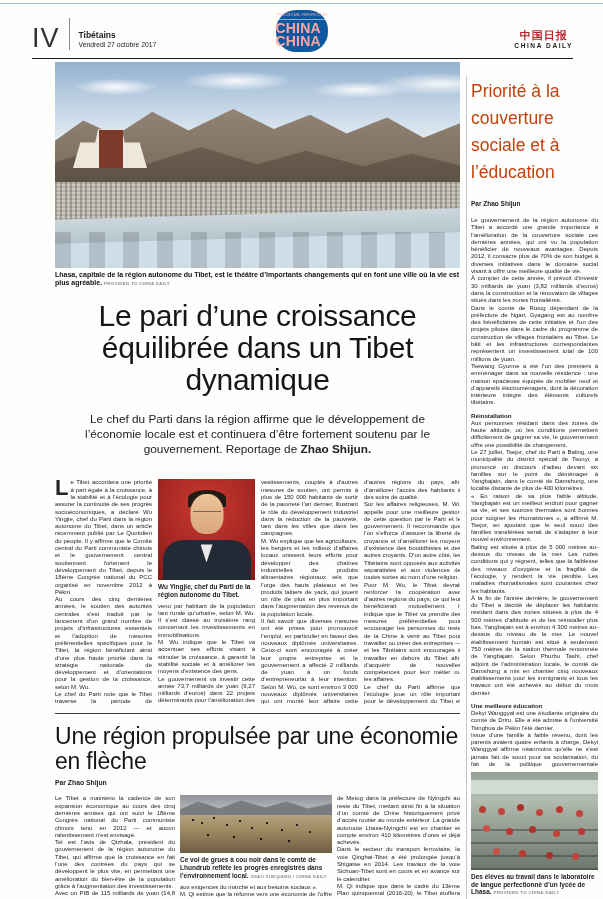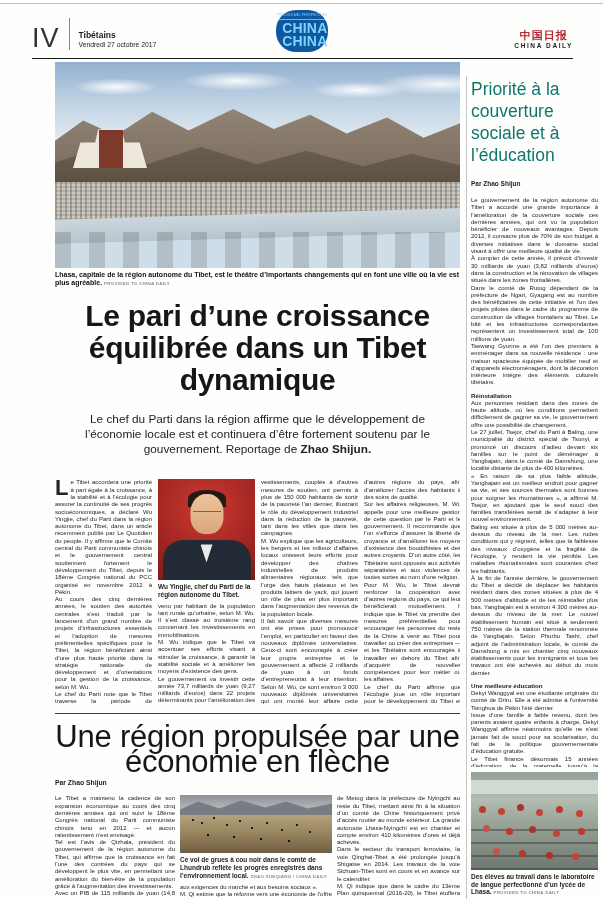--- a/index.html
+++ b/index.html
@@ -10,21 +10,21 @@
   
   .hdr { position:absolute; top:13px; left:32px; right:30px; height:45px; }
   .hdr-left { position:absolute; left:0; bottom:8px; display:flex; align-items:flex-end; }
   .pageno { font-size:27px; line-height:24px; color:#333; letter-spacing:1px; }
   .hdr-div { width:1px; height:32px; background:#888; margin:0 9px; align-self:center; }
   .hdr-meta { padding-bottom:1px; }
   .section { font-size:8.5px; font-weight:bold; line-height:10px; }
   .date { font-size:6.8px; line-height:9px; color:#222; }
   .hdr-rule { position:absolute; top:58px; left:32px; right:30px; height:1px; background:#1c1c1c; }
   .logo { position:absolute; left:50%; top:10px; transform:translateX(-50%); width:52px;
-          background:#0e58a0; color:#7dd3fc; text-align:right; padding:2px 0 4px; z-index:3;border-radius:20px; }
+          background:#0e58a0; color:#fca5a5; text-align:left; padding:2px 0 4px; z-index:3;border-radius:20px; }
   .logo-tag { font-size:3px; line-height:4px; letter-spacing:.2px; padding:1px 2px 2px;
               border-bottom:1px solid rgba(255,255,255,.5); margin-bottom:2px; white-space:nowrap; overflow:hidden; }
   .logo-word { font-size:14px; font-weight:bold; line-height:13px; letter-spacing:.2px; }
   .brand { position:absolute; right:0; top:16px; text-align:center; }
   .brand-cn { font-size:11px; line-height:13px; color:#b5272d; font-weight:bold; letter-spacing:1px; }
   .brand-en { font-size:6.5px; font-weight:bold; letter-spacing:1.6px; color:#1c1c1c; }
 
   
   .content { position:absolute; top:62px; left:55px; width:543px; display:flex; }
   .main { width:405px; flex:none; }
@@ -57,21 +57,21 @@
   .lp-city { position:absolute; top:120px; left:0; right:0; height:40px; background:#b6b1a6;
             background-image:repeating-linear-gradient(90deg, rgba(80,80,80,.35) 0 2px, transparent 2px 5px),
                              repeating-linear-gradient(0deg, rgba(255,255,255,.3) 0 2px, transparent 2px 4px); }
   .lp-river { position:absolute; top:152px; left:-10px; right:-10px; height:24px;
             background:linear-gradient(180deg,#ccd7dd,#b6c5cd); transform:skewY(-1.6deg); }
   .lp-fields { position:absolute; top:170px; left:0; right:0; height:36px;
             background:linear-gradient(180deg,#7e9a5c 0%,#516e3e 100%);
             background-image:repeating-linear-gradient(90deg, rgba(0,0,0,.14) 0 16px, transparent 16px 34px); }
 
   
-  .headline { font-size:30px; line-height:32px; font-weight:700; text-align:center;
+  .headline { font-size:30px; line-height:32px; font-weight:400; text-align:center;
               letter-spacing:-.3px; margin:12px 6px 7px; color:#161616; }
   .standfirst { text-align:center; font-size:11.8px; line-height:15px; margin:16px 12px; color:#222; }
   .article { display:flex; gap:6px; margin-top:22px; height:225px; overflow:hidden; }
   .acol { width:97px; flex:none; overflow:hidden; }
   .dropcap { float:left; font-size:22px; line-height:18px; font-weight:bold; padding:0 2px 0 0; }
   .wu-photo { position:relative; height:101px; overflow:hidden; margin-bottom:3px;
               background:radial-gradient(circle at 50% 28%, #cb3a30 0%, #a52723 55%, #821a18 100%); }
   .wu-hair { position:absolute; left:50%; top:11px; transform:translateX(-50%); width:38px; height:17px;
              background:#241a15; border-radius:50% 50% 0 0; }
   .wu-head { position:absolute; left:50%; top:15px; transform:translateX(-50%); width:33px; height:40px;
@@ -79,39 +79,39 @@
   .wu-glasses { position:absolute; left:50%; top:32px; transform:translateX(-50%); width:28px; height:6px;
              border-top:1px solid rgba(40,30,25,.55); }
   .wu-suit { position:absolute; bottom:0; left:50%; transform:translateX(-50%); width:88px; height:40px;
              background:#222a35; border-radius:20px 20px 0 0; }
   .wu-shirt { position:absolute; bottom:18px; left:50%; transform:translateX(-50%); width:12px; height:18px;
              background:#e9e9e9; clip-path:polygon(0 0,100% 0,50% 100%); }
   .wu-cap { font-size:6.5px; font-weight:bold; line-height:7.6px; margin-bottom:4px; }
   .hdivider { margin-top:9px; border-top:1px solid #3a3a3a; }
 
   
-  .b-headline { font-size:31px; line-height:25px; font-weight:500; letter-spacing:-.2px;
-                margin:10px 0 5px; color:#161616;text-align:center; }
+  .b-headline { font-size:23px; line-height:25px; font-weight:500; letter-spacing:-.2px;
+                margin:10px 0 5px; color:#161616; }
   .b-byline { font-size:6.8px; font-weight:bold; margin-bottom:9px; }
   .b-cols { display:flex; gap:5px; height:199px; overflow:hidden; }
   .b-col1 { width:120px; flex:none; overflow:hidden; }
   .b-col2 { width:152px; flex:none; overflow:hidden; }
   .b-col3 { width:123px; flex:none; overflow:hidden; }
   .crane-photo { position:relative; height:58px; overflow:hidden;
       background:linear-gradient(180deg,#8e9298 0%,#aeb2b5 20%,#b5a583 32%,#9d8860 62%,#6e5e42 100%); }
   .crane-mtn { position:absolute; top:0; left:0; right:0; height:20px; background:#787d83;
       clip-path:polygon(0 70%,12% 30%,26% 65%,40% 25%,56% 60%,70% 30%,84% 66%,100% 40%,100% 100%,0 100%); }
   .crane-birds { position:absolute; top:24px; left:12px; width:2px; height:2px; background:#1d1d1d;
       box-shadow:9px 3px 0 #1d1d1d,21px -2px 0 #1d1d1d,34px 5px 0 #1d1d1d,47px 1px 0 #1d1d1d,
                  59px 8px 0 #1d1d1d,74px 3px 0 #1d1d1d,89px 10px 0 #1d1d1d,104px 5px 0 #1d1d1d,
                  117px 12px 0 #1d1d1d,15px 15px 0 #111,41px 17px 0 #111,68px 19px 0 #111,96px 21px 0 #111; }
   .crane-cap { font-size:6.5px; font-weight:bold; line-height:7.6px; margin:3px 0 4px; }
 
   
-  .sb-headline { font-size:17.5px; line-height:22px; font-weight:500; margin:16px 0 14px; color:#0f766e; }
+  .sb-headline { font-size:17.5px; line-height:27px; font-weight:500; margin:16px 0 14px; color:#c2410c; }
   .sb-byline { font-size:6.5px; font-weight:bold; margin-bottom:10px; }
   .sb-body { flex:1 1 auto; overflow:hidden; }
   .sb-sub { font-size:6.2px; font-weight:bold; margin:5px 0 1px; }
   .class-photo { position:relative; flex:none; height:98px; margin-top:5px; overflow:hidden;
       background:linear-gradient(180deg,#93a098 0%,#b3bcb1 28%,#96a095 55%,#6d776f 100%); }
   .class-band { position:absolute; top:8px; left:0; right:0; height:14px; background:rgba(220,228,222,.8); }
   .class-desks { position:absolute; bottom:0; left:0; right:0; height:52px;
       background:repeating-linear-gradient(0deg, rgba(40,45,42,.4) 0 2px, transparent 2px 13px); }
   .class-students { position:absolute; top:34px; left:8px; width:7px; height:7px; border-radius:50%;
       background:#b8392f;

